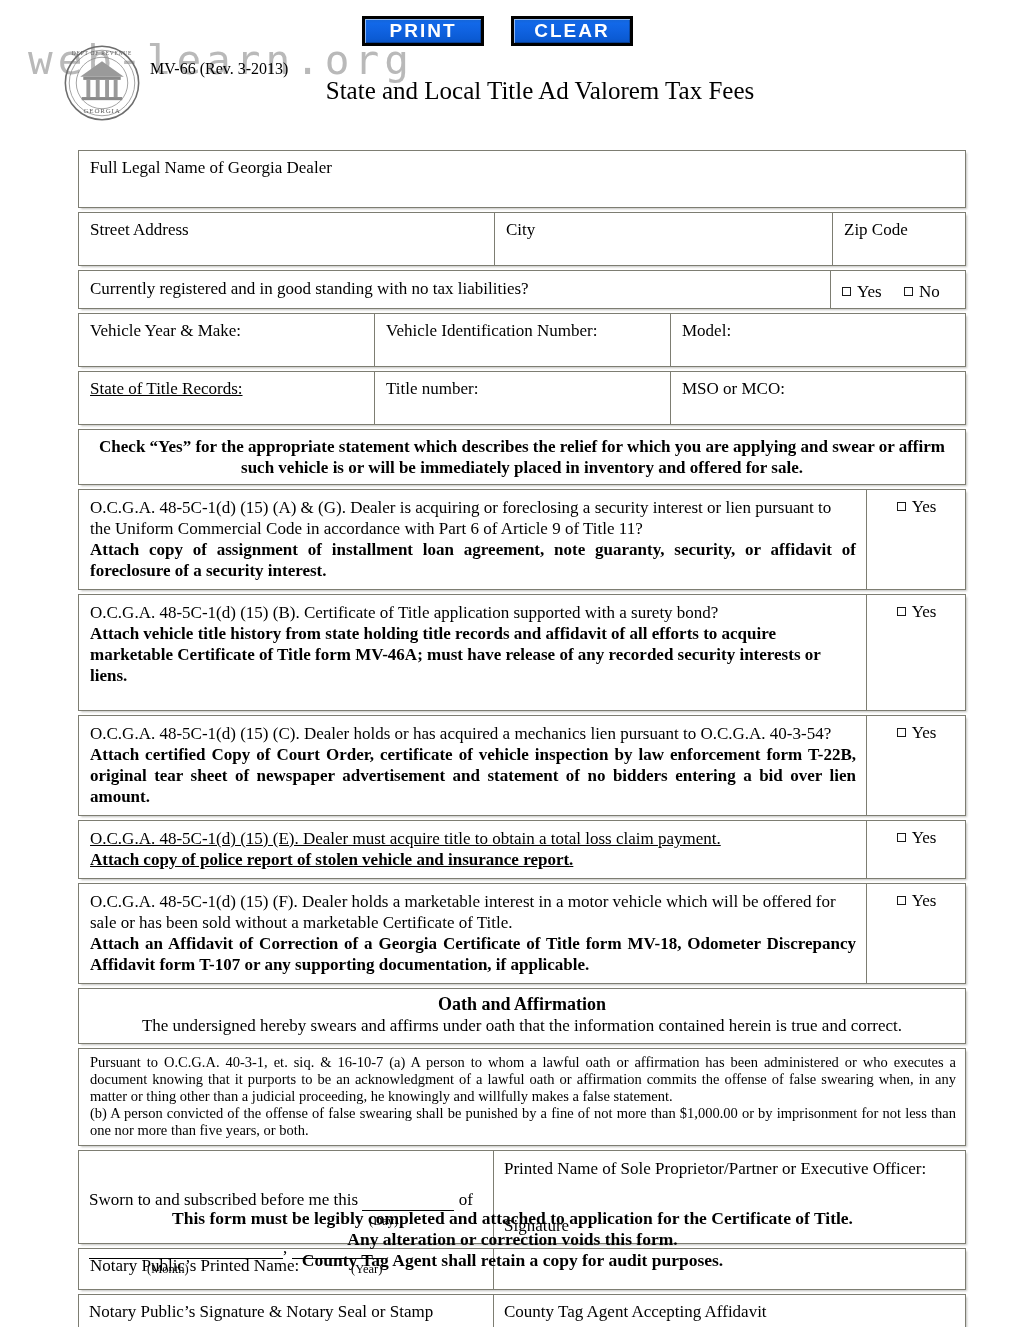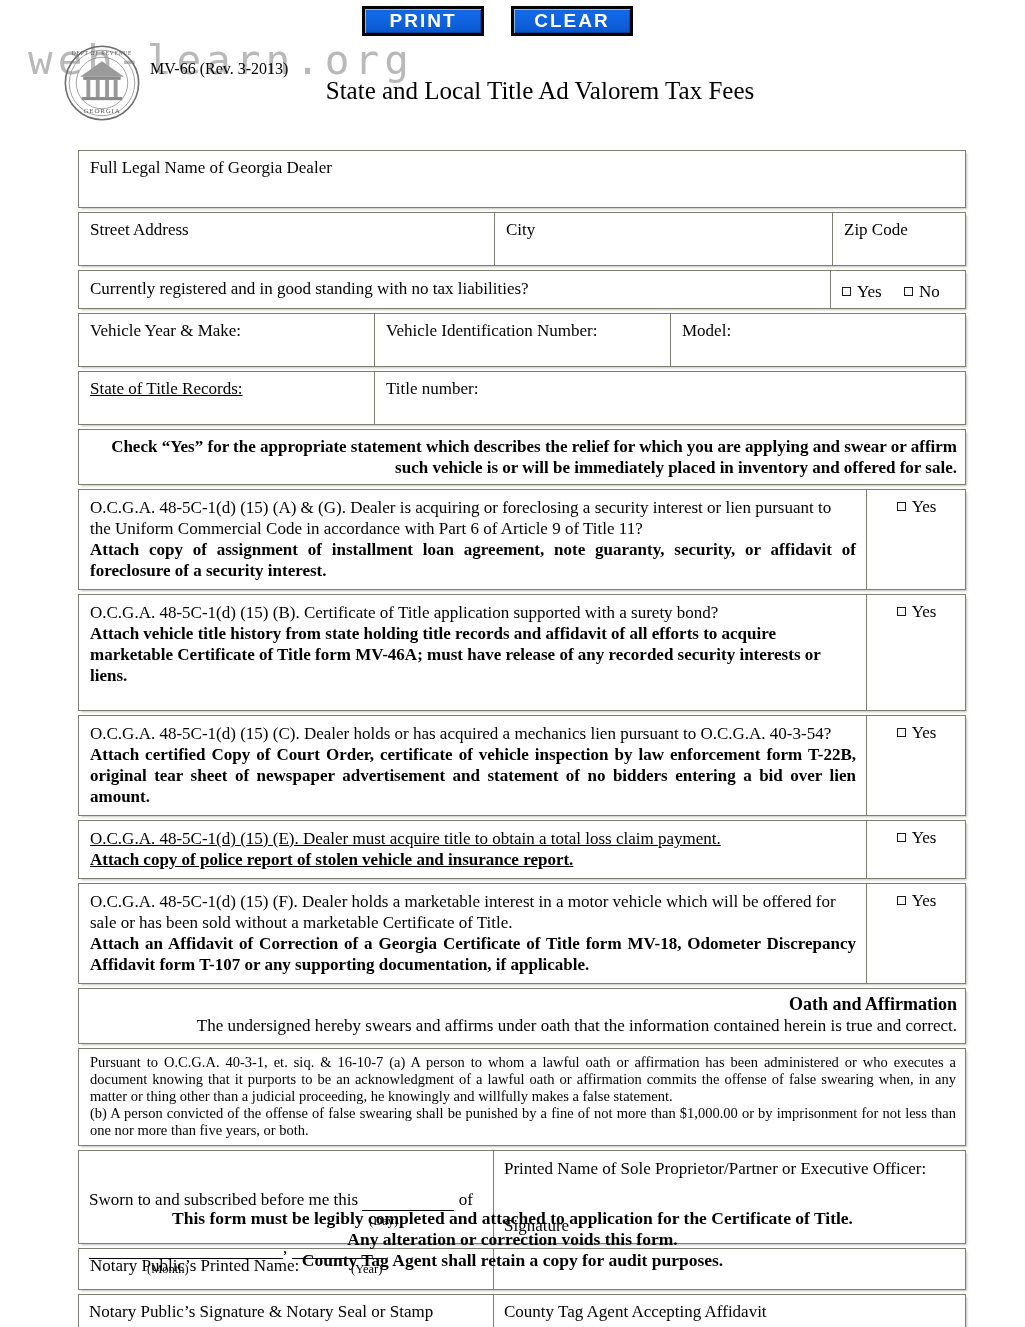--- a/index.html
+++ b/index.html
@@ -12,21 +12,21 @@
     height: 1327px;
     position: relative;
     font-family: "Liberation Serif", serif;
     color: #000000;
     overflow: hidden;
   }
 
   
   #button-bar {
     position: absolute;
-    top: 6px;
+    top: 16px;
     left: 0;
     width: 1025px;
     height: 34px;
   }
   .form-button {
     position: absolute;
     top: 0;
     height: 30px;
     border: 3px solid #000000;
     box-sizing: border-box;
@@ -102,21 +102,21 @@
   }
   .cell {
     padding: 6px 10px 6px 11px;
     box-sizing: border-box;
     font-size: 17px;
     line-height: 21px;
   }
   .cell + .cell { border-left: 1px solid #7d7d72; }
   .b { font-weight: bold; }
   .just { text-align: justify; }
-  .center { text-align: right; }
+  .center { text-align: center; }
 
   .h-72  { height: 52px; }
   .h-84  { height: 56px; }
 
   .checkbox {
     display: inline-block;
     width: 9px;
     height: 9px;
     border: 1px solid #1a1a1a;
     margin-right: 6px;
@@ -246,20 +246,23 @@
     </div>
   </div>
 
   <div class="row">
     <div class="cell h-72" style="width:295px;flex:0 0 295px;text-decoration:underline;">
       <span>State of Title Records:</span>
     </div>
     <div class="cell h-72" style="width:296px;flex:0 0 296px;">
       <span>Title number:</span>
     </div>
+    <div class="cell h-72" style="flex:1 1 auto;">
+      <span>MSO or MCO:</span>
+    </div>
   </div>
 
   <div class="row">
     <div class="cell b center" style="flex:1 1 auto;padding:6px 8px;">
       <div>Check “Yes” for the appropriate statement which describes the relief for which you are applying and swear or affirm</div>
       <div>such vehicle is or will be immediately placed in inventory and offered for sale.</div>
     </div>
   </div>
 
   <div class="row">

